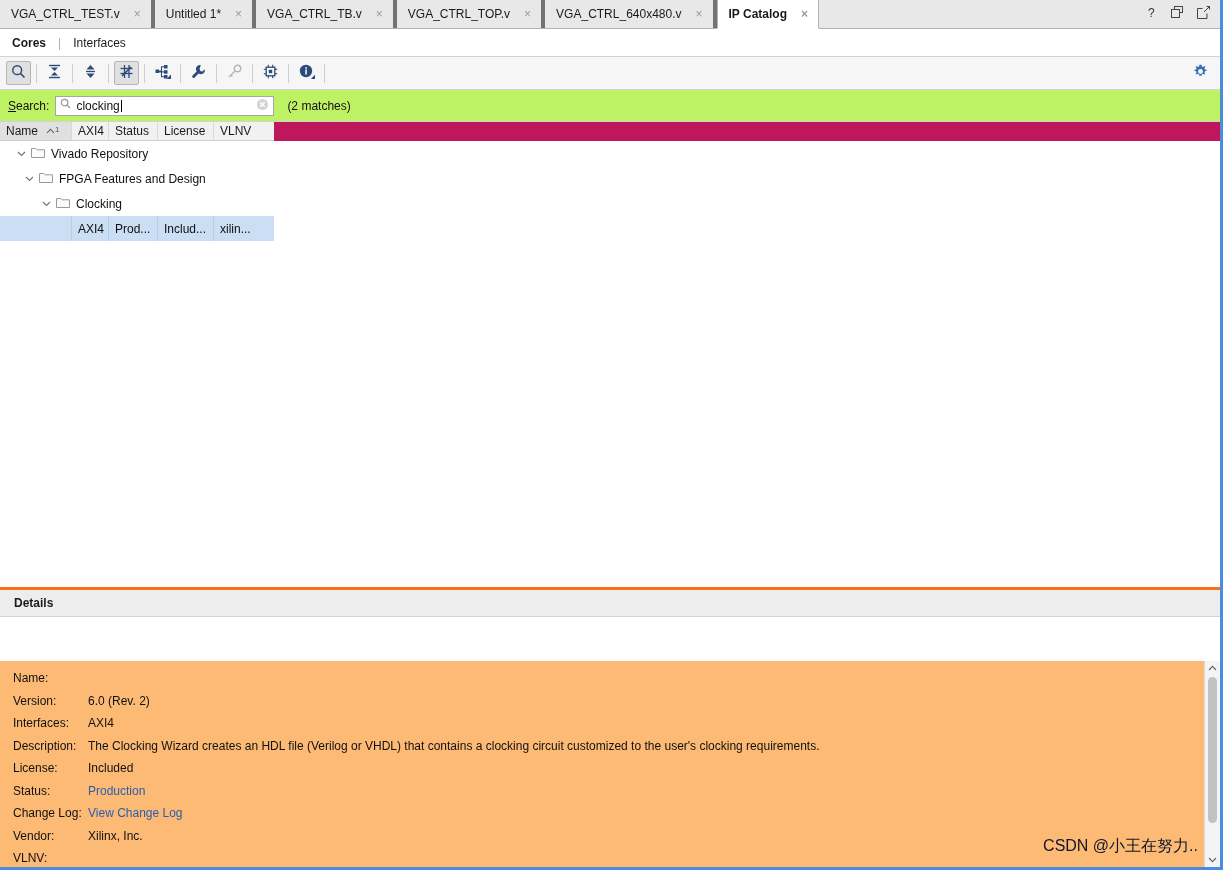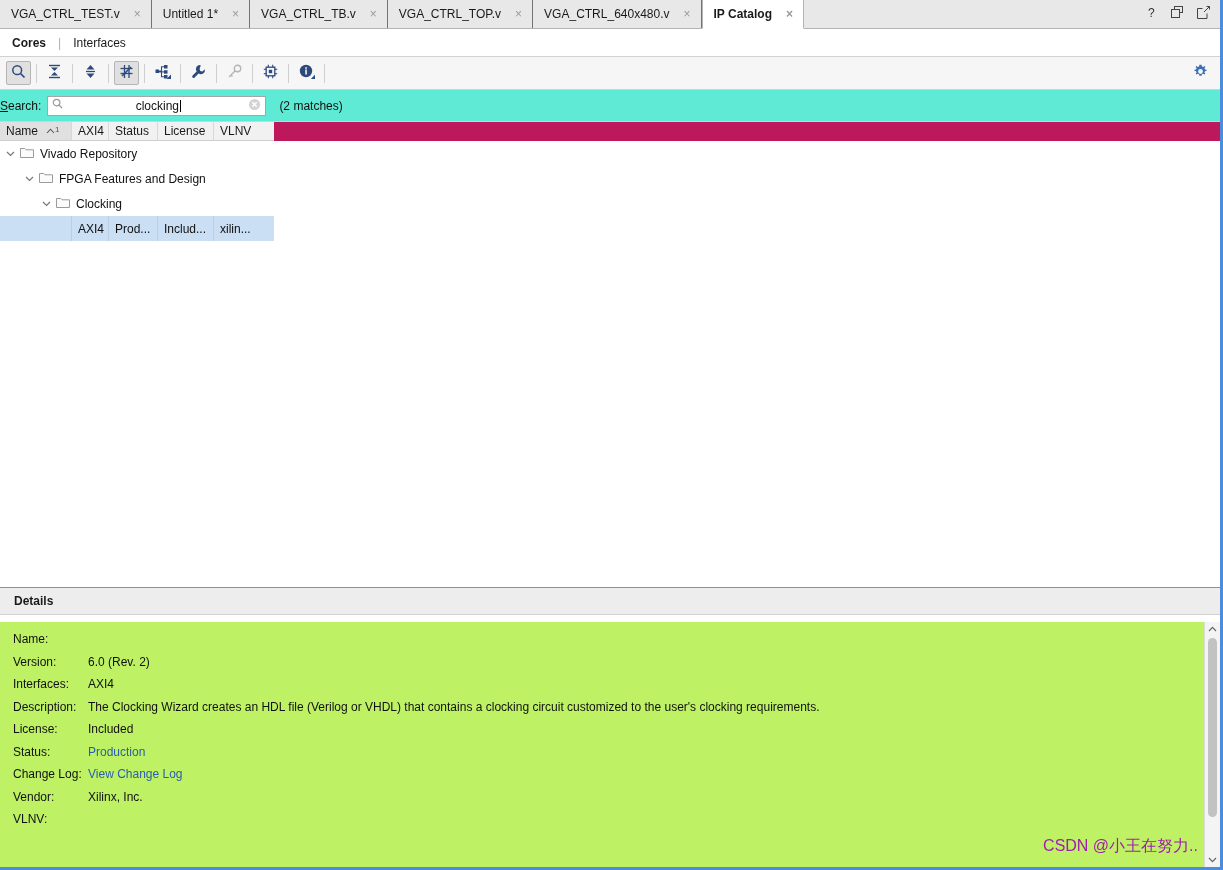--- a/index.html
+++ b/index.html
@@ -39,21 +39,21 @@
     display: flex;
     align-items: stretch;
     position: relative;
     flex: 0 0 auto;
   }
   .tab {
     display: flex;
     align-items: center;
     padding: 0 8px 0 11px;
     background: #e8e8e8;
-    border-right: 1px solid #737373;
+    border-right: 4px solid #737373;
     color: #1a1a1a;
     font-size: 12px;
     white-space: nowrap;
     cursor: default;
   }
   .tab .tab-label { padding-right: 12px; }
   .tab.active {
     background: #ffffff;
     font-weight: bold;
     border-left: 1px solid #b4b4b4;
@@ -126,26 +126,26 @@
     width: 1px; height: 19px;
     background: #cfcfcf;
     margin: 0 3px;
   }
   .toolbar-spacer { flex: 1 1 auto; }
   .gear-right { margin-right: 12px; cursor: pointer; }
 
   
   .searchbar {
     height: 31px;
-    background: #5eead4;
+    background: #bef264;
     border-bottom: 1px solid #d2d2d2;
     display: flex;
     align-items: center;
-    flex: 0 0 auto;
-    text-align: center;
+    padding-left: 8px;
+    flex: 0 0 auto;
   }
   .search-label { font-size: 12px; color: #111; margin-right: 6px; }
   .search-label u { text-decoration: underline; }
   .search-box {
     width: 219px;
     height: 20px;
     background: #ffffff;
     border: 1px solid #a6a6a6;
     display: flex;
     align-items: center;
@@ -238,45 +238,45 @@
     border-right: 1px solid #b9cde3;
     overflow: hidden;
   }
   .sel-cell:last-child { border-right: none; }
 
   .tree-filler { background: #ffffff; }
 
   
   .details-panel {
     flex: 1 1 auto;
-    border-top: 1px solid #f97316;
+    border-top: 3px solid #f97316;
     display: flex;
     flex-direction: column;
     min-height: 0;
     background: #ffffff;
+    gap: 44px;
   }
   .details-title {
     height: 26px;
     background: #ededed;
     border-bottom: 1px solid #d2d2d2;
     display: flex;
     align-items: center;
     padding-left: 14px;
     font-size: 12px;
     font-weight: bold;
     color: #1a1a1a;
     flex: 0 0 auto;
   }
   .details-body {
     flex: 1 1 auto;
     display: flex;
     min-height: 0;
     position: relative;
-    background: #bef264;
-    margin-top: 7px;
+    background: #fdba74;
   }
   .details-content {
     flex: 1 1 auto;
     padding: 10px 0 0 13px;
     overflow: hidden;
   }
   .drow {
     display: flex;
     align-items: baseline;
     height: 22.5px;
@@ -317,21 +317,21 @@
     height: 84%;
     cursor: pointer;
   }
 
   
   .watermark {
     position: absolute;
     right: 22px;
     bottom: 10px;
     font-size: 16px;
-    color: #a21caf;
+    color: #0f172a;
     white-space: nowrap;
     pointer-events: none;
     font-family: "Liberation Sans", sans-serif;
   }
 </style>
 </head>
 <body>
 
 <div id="app">
 
@@ -563,21 +563,21 @@
       <div class="th" style="width:56px;">
         <span>License</span>
       </div>
       <div class="th" style="width:43px;border-right:none;">
         <span>VLNV</span>
       </div>
     </div>
 
     <div class="tree-body">
 
-      <div class="trow" style="padding-left:4px;">
+      <div class="trow" style="padding-left:15px;">
         <span class="chev">
           <svg width="11" height="11" viewBox="0 0 11 11">
               <polyline points="2,4 5.5,7.5 9,4" fill="none" stroke="#777" stroke-width="1.2"></polyline>
             </svg>
         </span>
         <span class="folder-ic">
           <svg width="14" height="12" viewBox="0 0 14 12">
             <path d="M0.5 2.5 h4.3 l1.2 1.3 h7.5 v7.7 h-13 z" fill="#fbfbfb" stroke="#9a9a9a" stroke-width="1"></path>
           </svg>
         </span>

